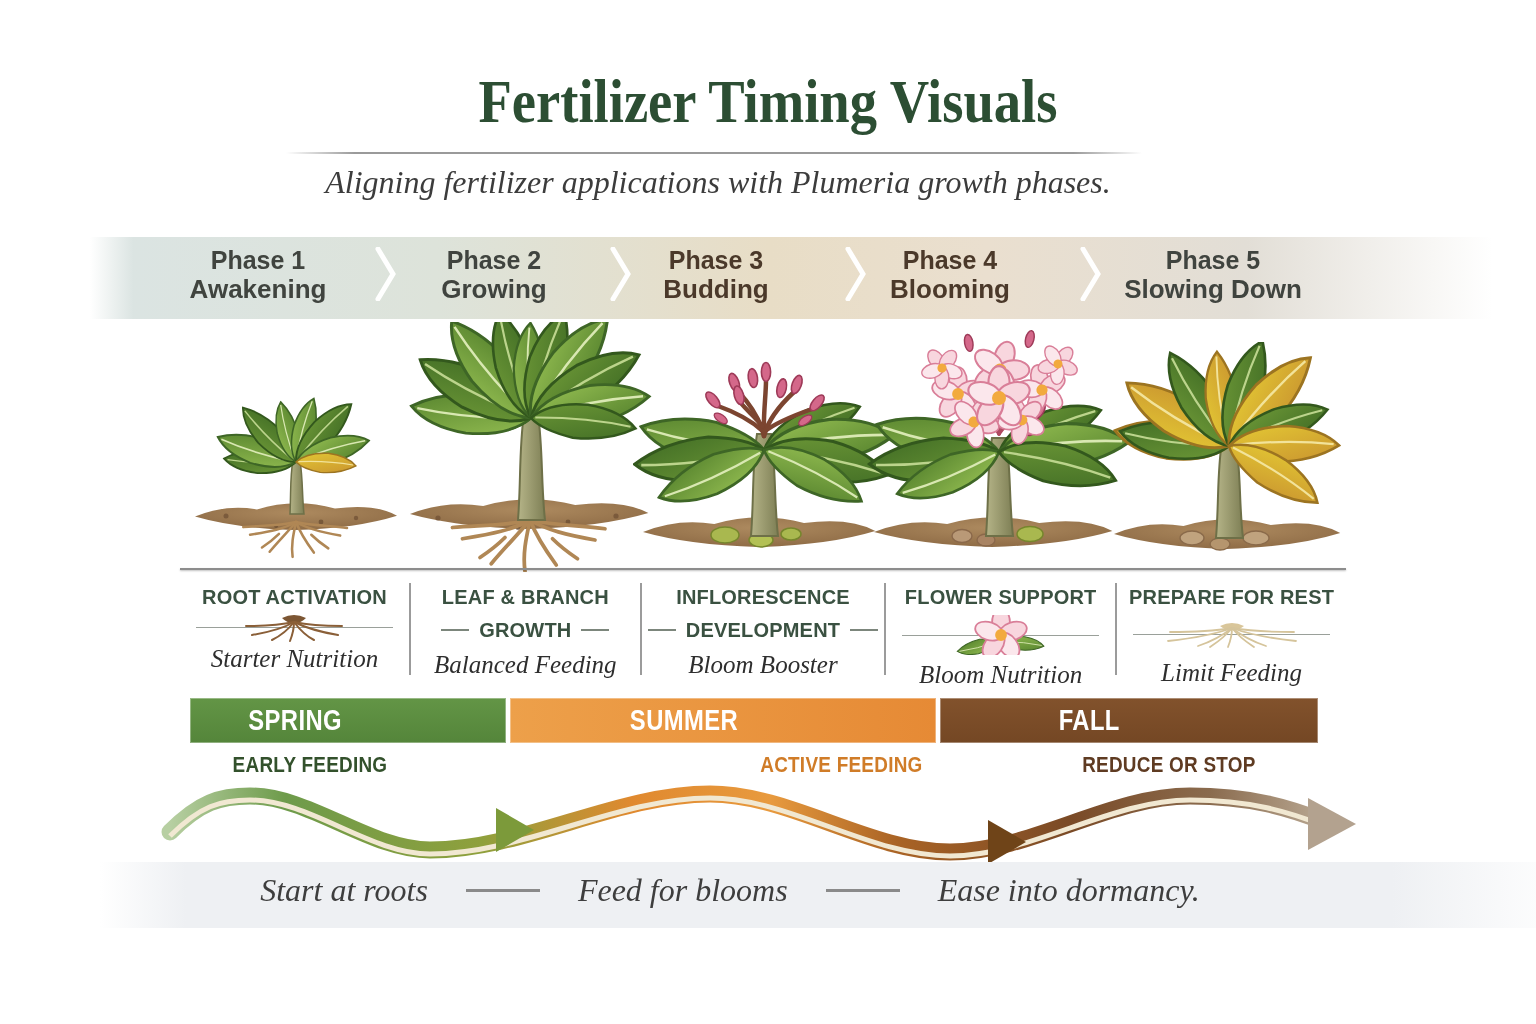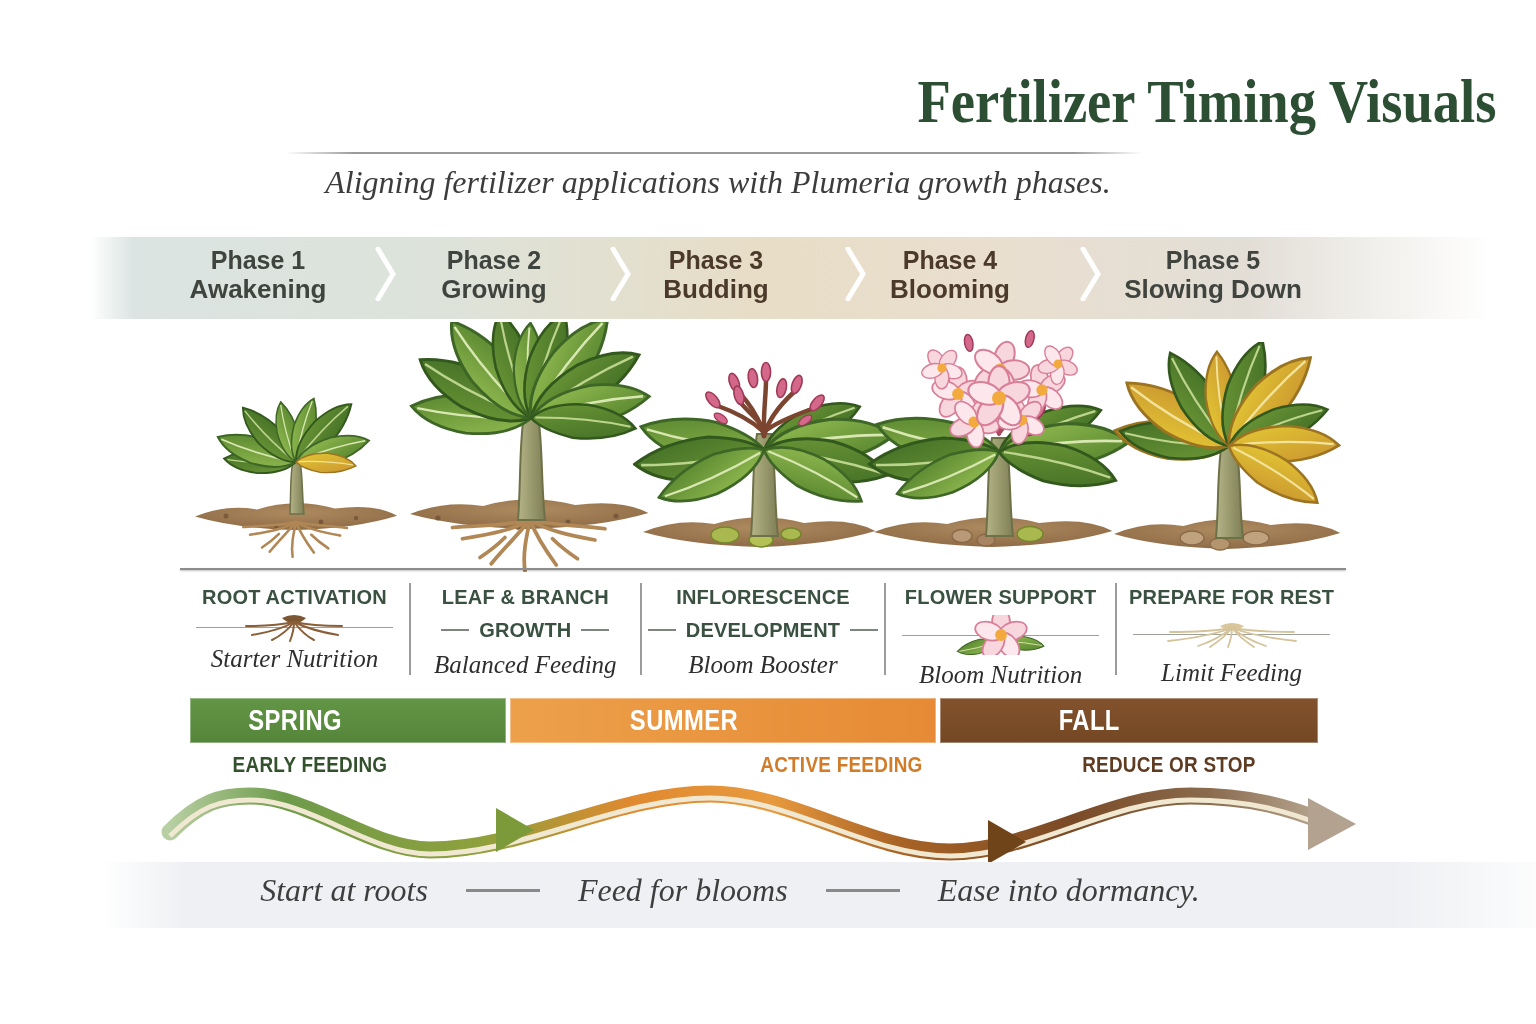--- a/index.html
+++ b/index.html
@@ -1,19 +1,19 @@
 <!DOCTYPE html>
 <html><head>
 <meta charset="utf-8">
 <style>
   html,body{margin:0;padding:0;background:#ffffff;}
   .canvas{position:relative;width:1536px;height:1024px;background:#ffffff;overflow:hidden;
           font-family:"Liberation Sans",sans-serif;}
   
-  .title{position:absolute;top:66px;left:0;width:1536px;text-align:right;
+  .title{position:absolute;top:66px;left:0;width:1536px;text-align:center;
          font-family:"Liberation Serif",serif;font-weight:700;font-size:62px;color:#2c4e33;
          letter-spacing:0px;}
   .title>span{display:inline-block;transform:scaleX(0.88);}
   .title-rule{position:absolute;top:152px;left:286px;width:856px;height:2px;
               background:linear-gradient(90deg,rgba(160,160,160,0),#9a9a9a 8%,#9a9a9a 92%,rgba(160,160,160,0));}
   .subtitle{position:absolute;top:164px;left:0;width:1436px;text-align:center;
             font-family:"Liberation Serif",serif;font-style:italic;font-size:32px;color:#3c3c3c;}
   
   .banner{position:absolute;left:90px;top:237px;right:0;height:82px;
           background:linear-gradient(90deg,rgba(219,228,226,0) 0%,#dbe4e2 3%,#dde3da 24%,

